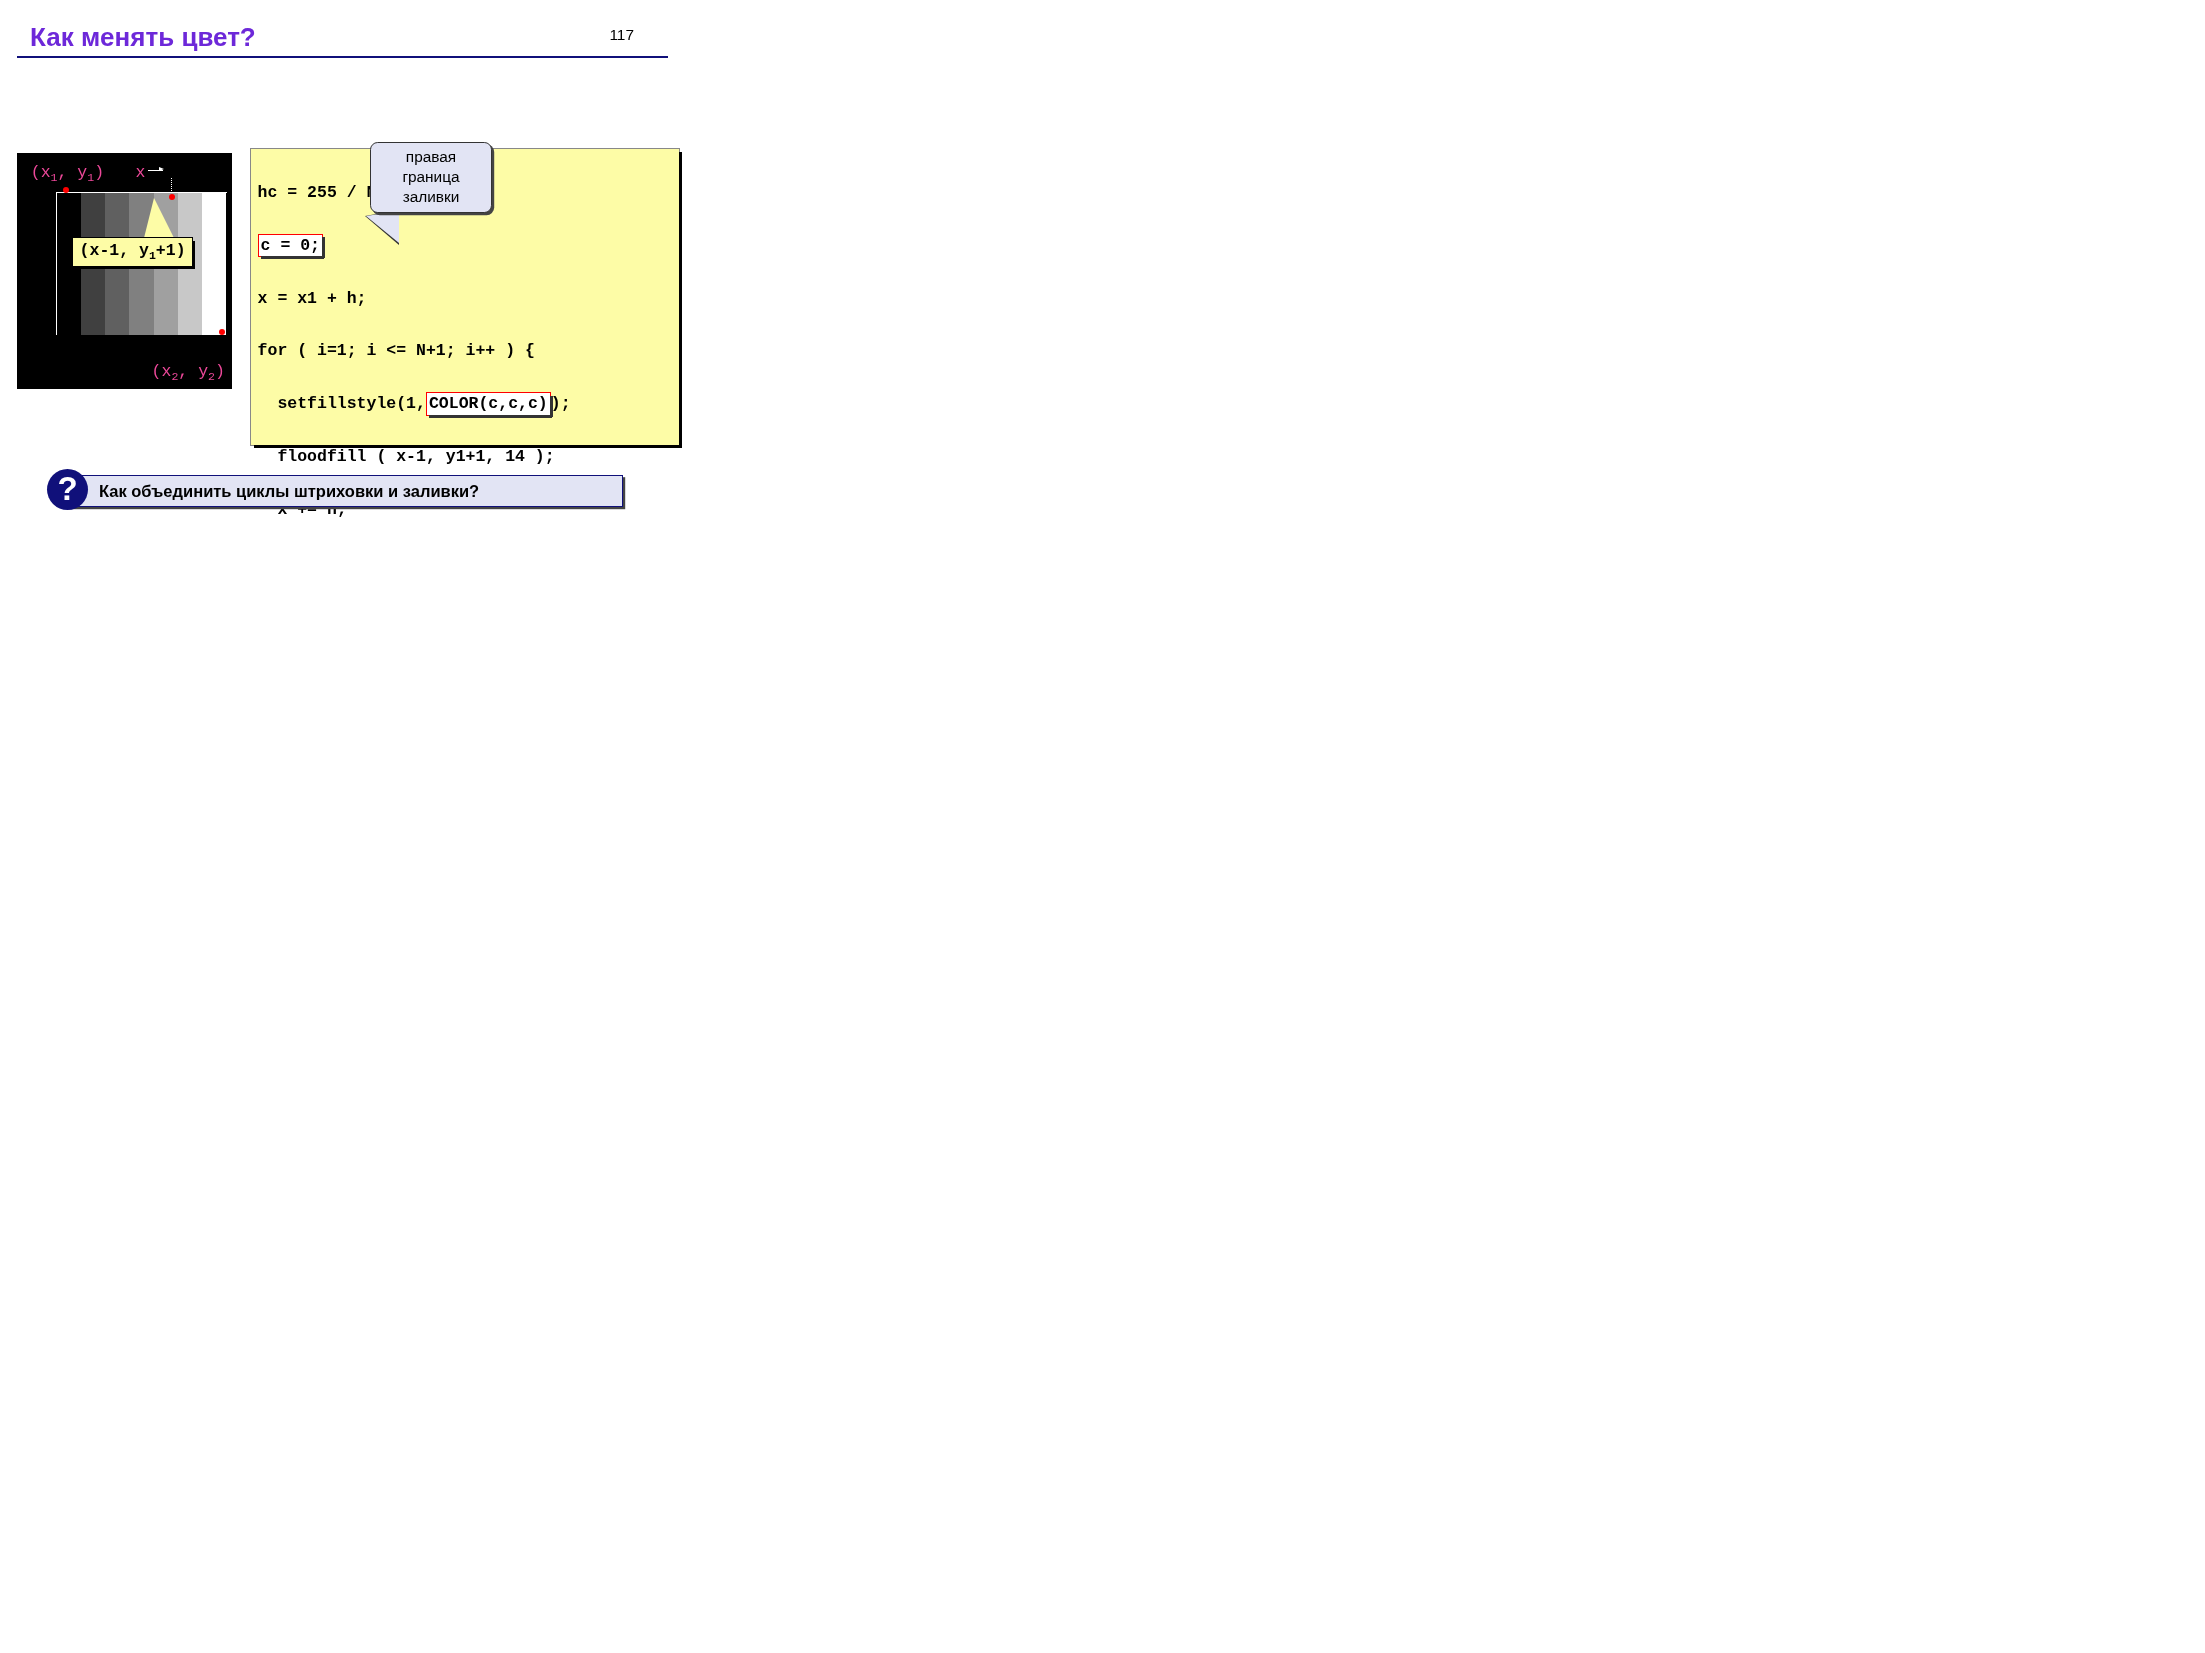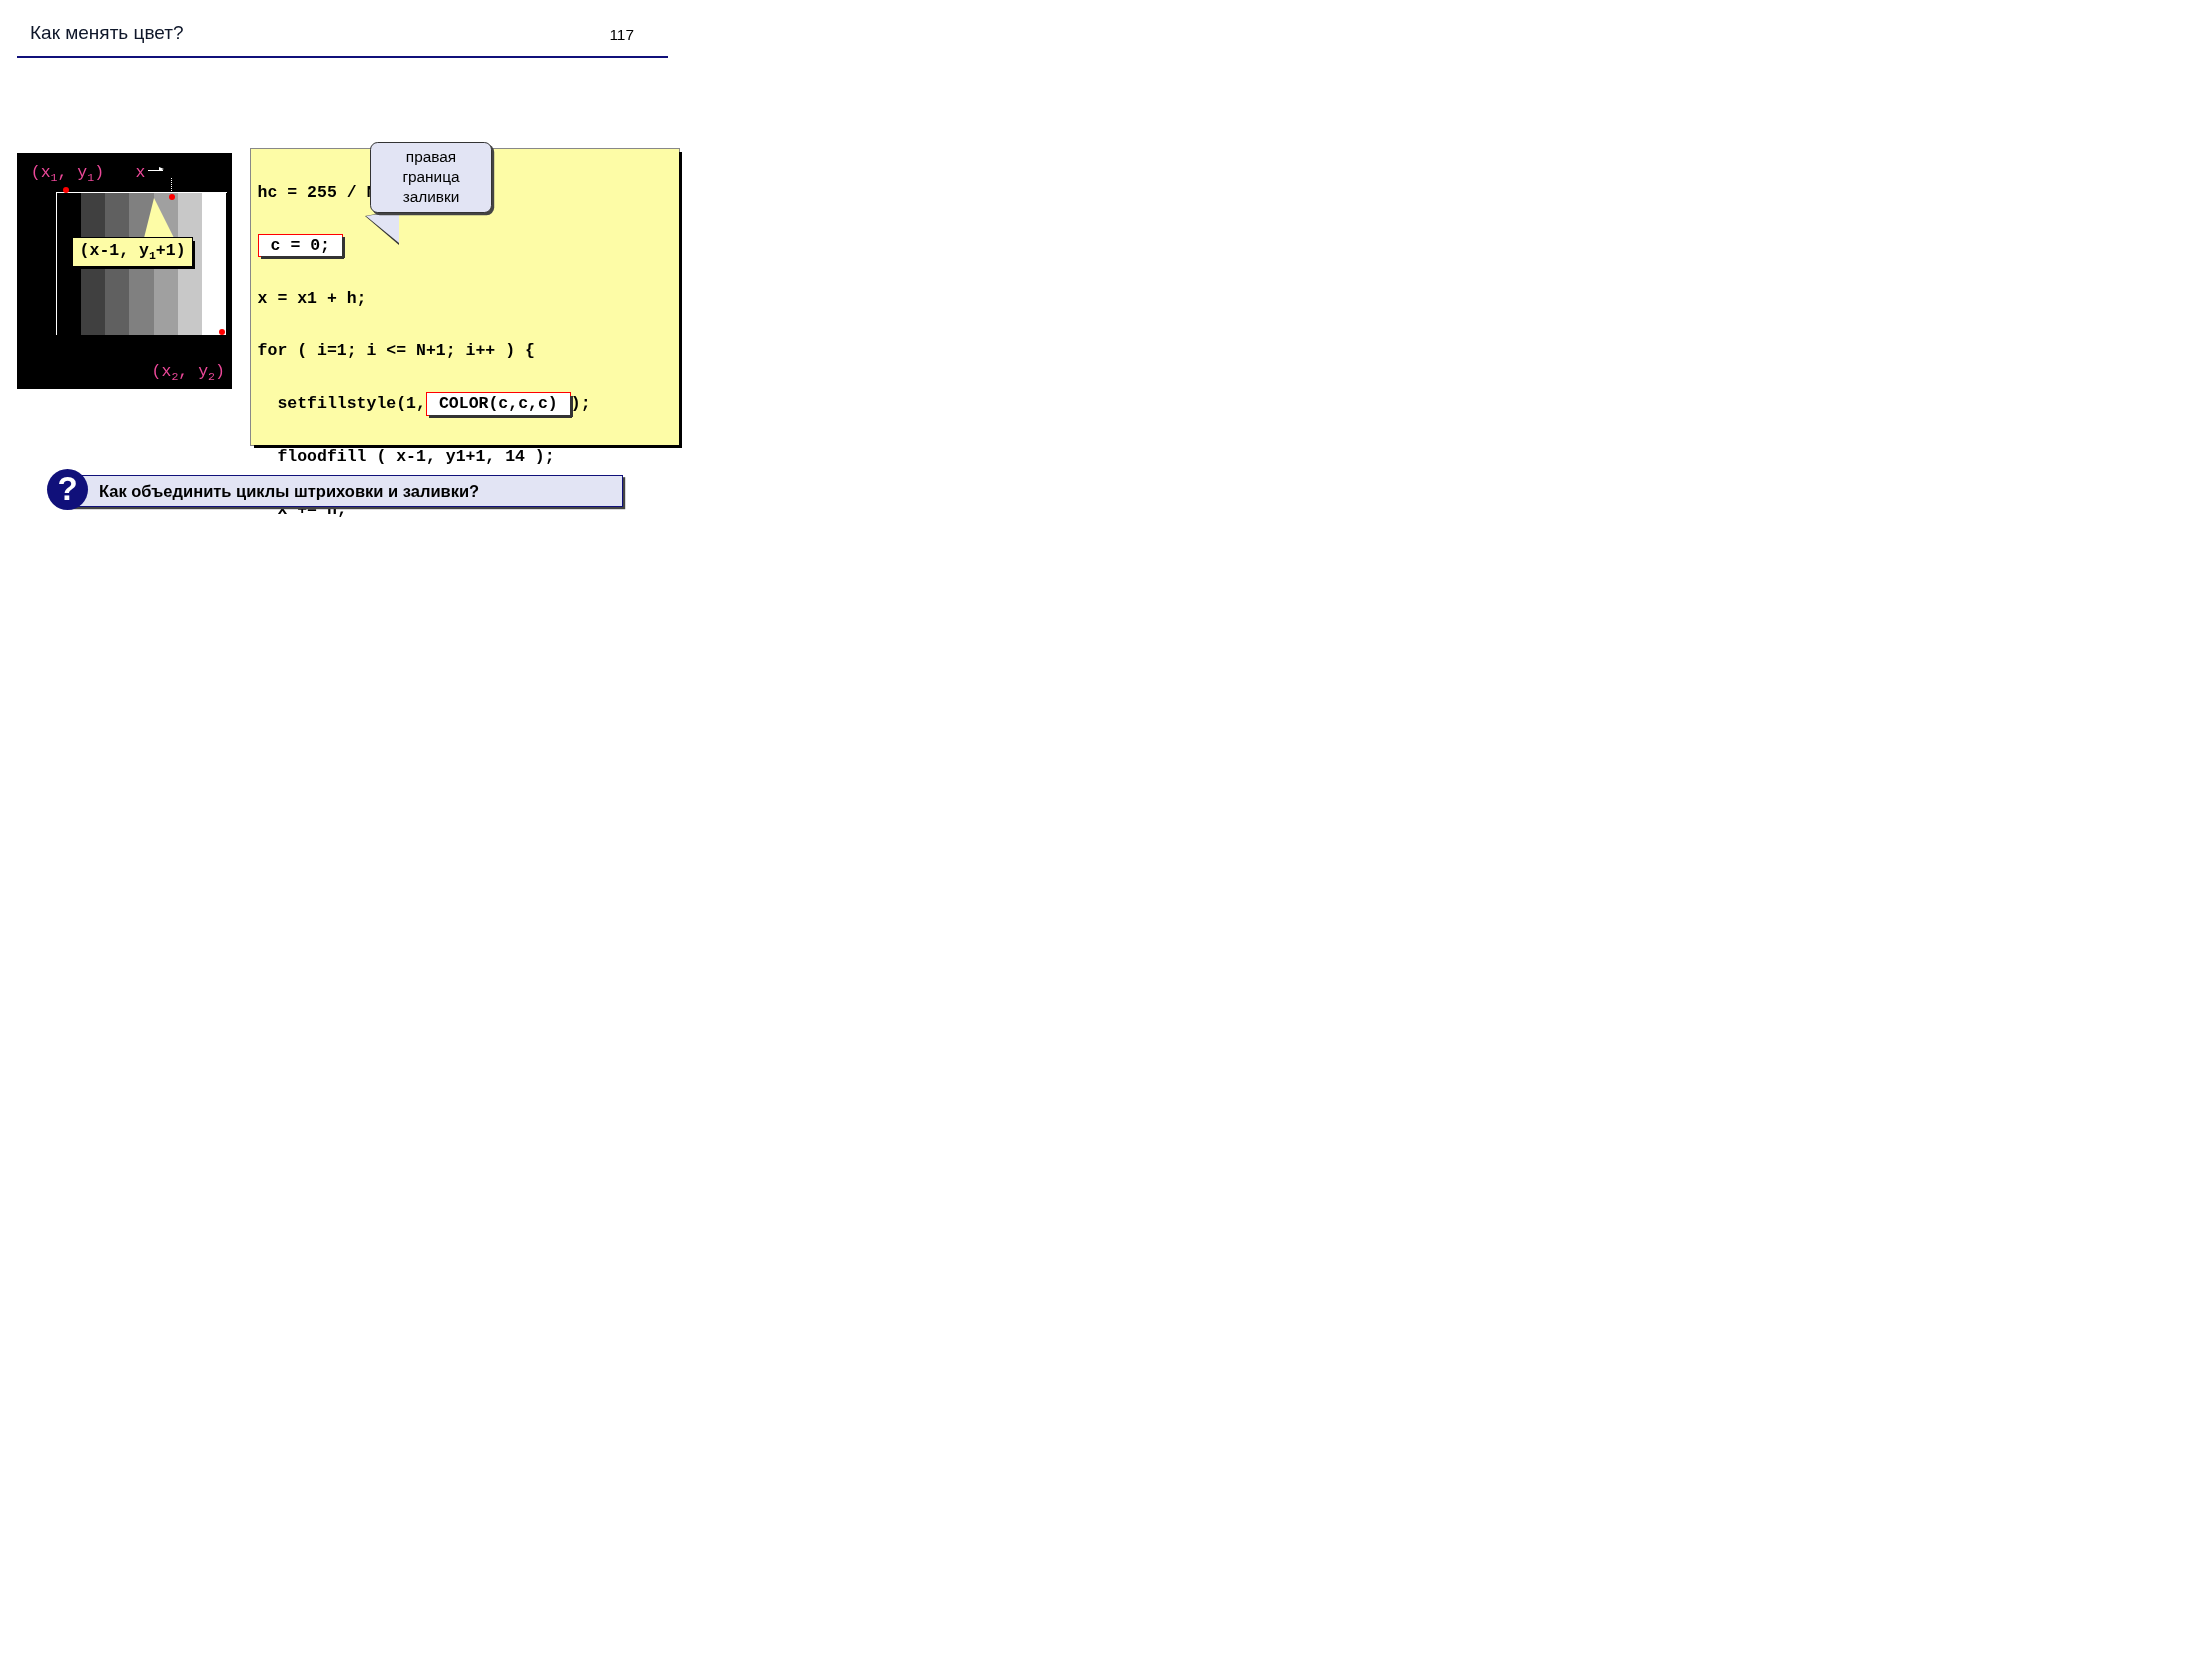--- a/index.html
+++ b/index.html
@@ -20,23 +20,23 @@
     top: 5.5px;
     right: 72px;
     font-size: 15.4px;
     color: #000;
     margin-top: 20px;
   }
   .title {
     position: absolute;
     left: 30px;
     top: 22px;
-    font-size: 19px;
-    font-weight: normal;
-    color: #0f172a;
+    font-size: 26px;
+    font-weight: bold;
+    color: #6d28d9;
   }
   .title-rule {
     position: absolute;
     left: 16.5px;
     top: 56px;
     width: 651px;
     height: 2.2px;
     background: #10107a;
   }
 
@@ -140,21 +140,21 @@
     top: 148px;
     width: 430px;
     height: 298px;
     margin-left: 16px;
   }
   .bigcode .line { display: block; height: 26.5px; line-height: 26.5px; }
   .inline-hl {
     display: inline-block;
     background: #fff;
     border: 1.1px solid #ff0000;
-    padding: 0 12px;
+    padding: 0 2px;
     position: relative;
     line-height: 1.3;
     vertical-align: baseline;
   }
   .inline-hl::after {
     content:'';
     position:absolute;
     right:-2.8px; top:2.2px;
     width:2.8px; height:100%;
     background:#333;

